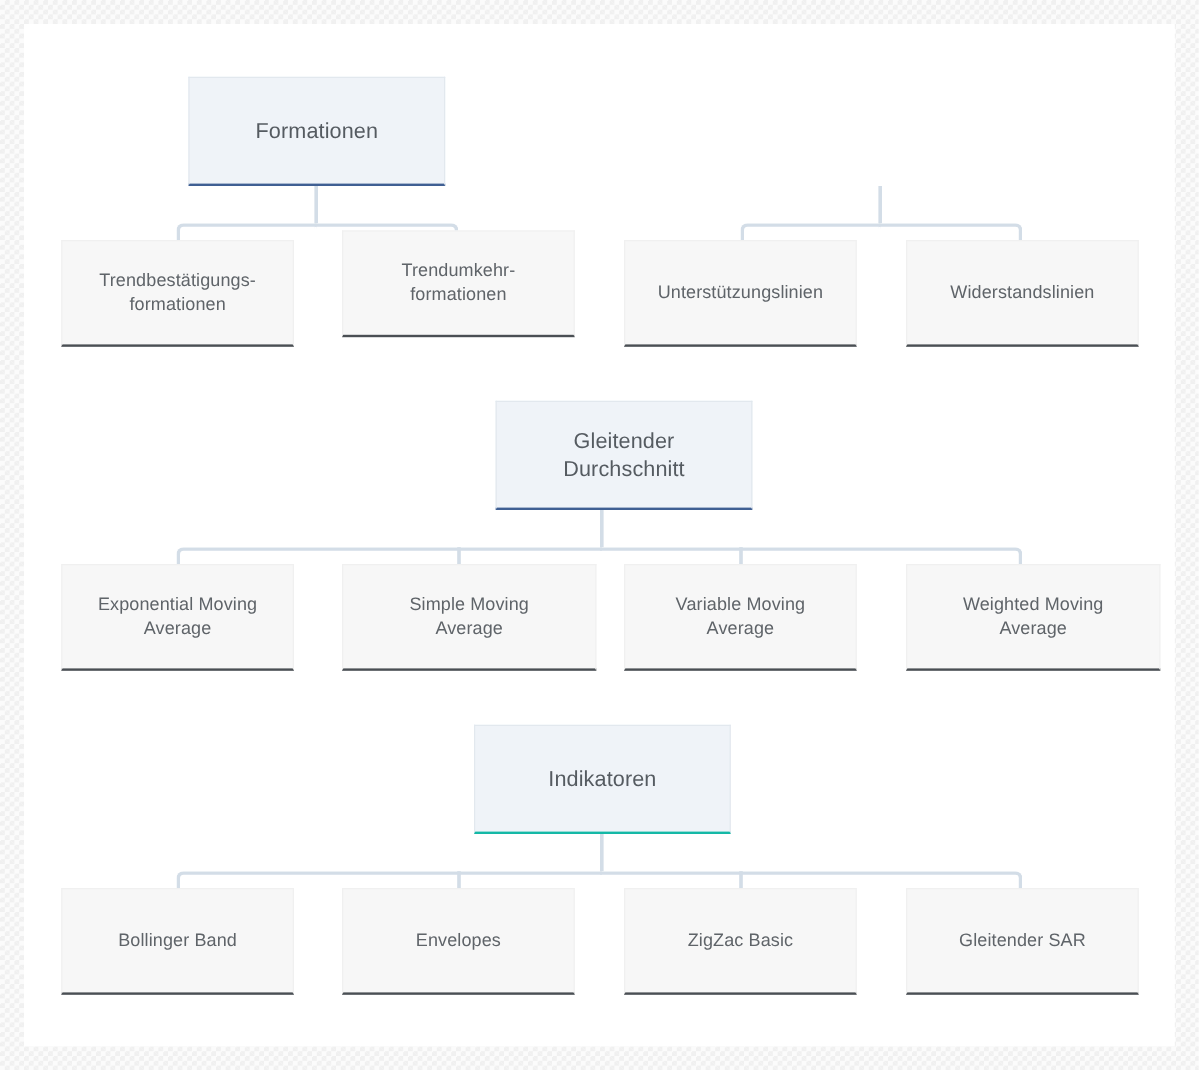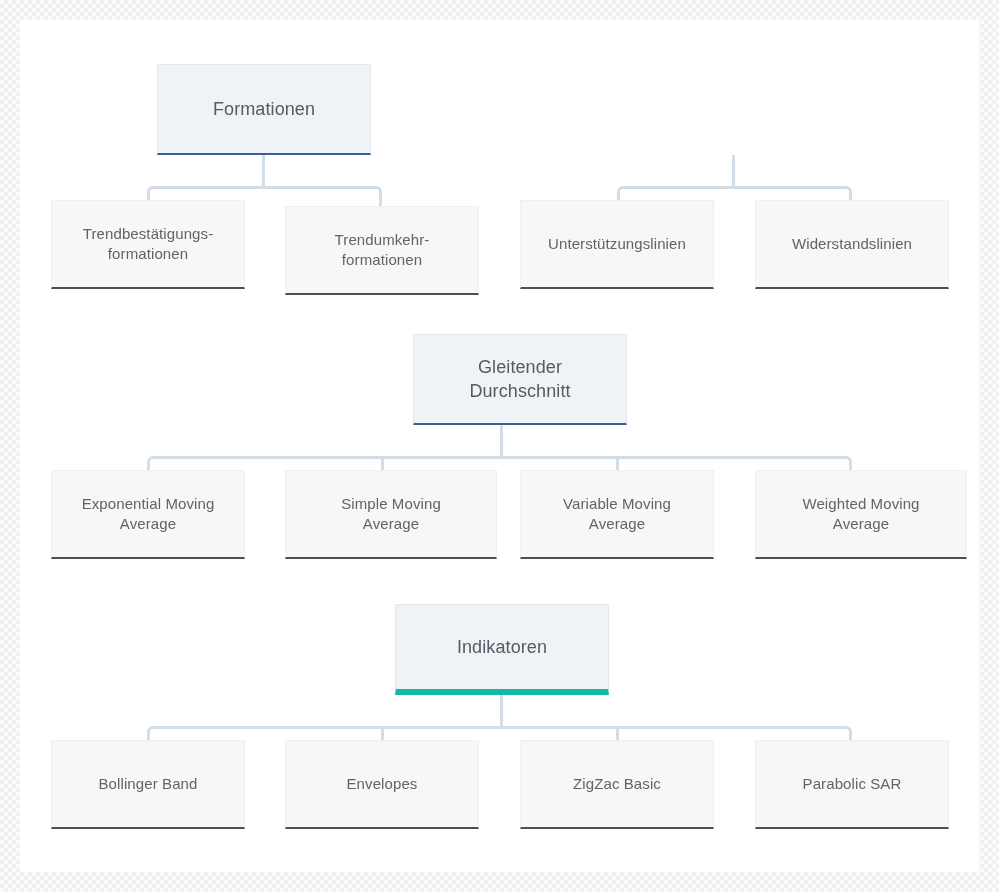--- a/index.html
+++ b/index.html
@@ -44,21 +44,21 @@
     white-space: pre-line;
   }
   .node.parent {
     background: #eff3f8;
     border: 1px solid #e2e8ee;
     border-bottom: 2px solid #3f5f93;
     font-size: 18px;
     color: #555b61;
   }
   .node.parent.muted-accent {
-    border-bottom: 6px solid #14b8a6;
+    border-bottom: 2px solid #14b8a6;
   }
   .node.child {
     background: #f7f7f7;
     border: 1px solid #f0f0f0;
     border-bottom: 2px solid #4a4f54;
     font-size: 15px;
     color: #5f6469;
   }
 
   
@@ -96,21 +96,21 @@
     </div>
 
     <div class="conn v" style="left:242px; top:135px; height:31px;"></div>
     <div class="conn-corner corner-tl" style="left:127px; top:166px; width:117px; height:34px;"></div>
     <div class="conn-corner corner-tr" style="left:242px; top:166px; width:120px; height:34px;"></div>
 
     <div class="node child" style="left:31px; top:180px; width:194px; height:89px;">
       <span>Trendbestätigungs-
 formationen</span>
     </div>
-    <div class="node child" style="left:265px; top:186px; width:194px; height:89px;">
+    <div class="node child" style="left:265px; top:172px; width:194px; height:89px;">
       <span>Trendumkehr-
 formationen</span>
     </div>
 
 
     <div class="conn v" style="left:712px; top:135px; height:31px;"></div>
     <div class="conn-corner corner-tl" style="left:597px; top:166px; width:117px; height:34px;"></div>
     <div class="conn-corner corner-tr" style="left:712px; top:166px; width:120px; height:34px;"></div>
 
     <div class="node child" style="left:500px; top:180px; width:194px; height:89px;">
@@ -161,17 +161,17 @@
     <div class="node child" style="left:31px; top:720px; width:194px; height:89px;">
       <span>Bollinger Band</span>
     </div>
     <div class="node child" style="left:265px; top:720px; width:194px; height:89px;">
       <span>Envelopes</span>
     </div>
     <div class="node child" style="left:500px; top:720px; width:194px; height:89px;">
       <span>ZigZac Basic</span>
     </div>
     <div class="node child" style="left:735px; top:720px; width:194px; height:89px;">
-      <span>Parabolic SAR</span>
+      <span>Gleitender SAR</span>
     </div>
 
   </div>
 </div>
 
 </body></html>

